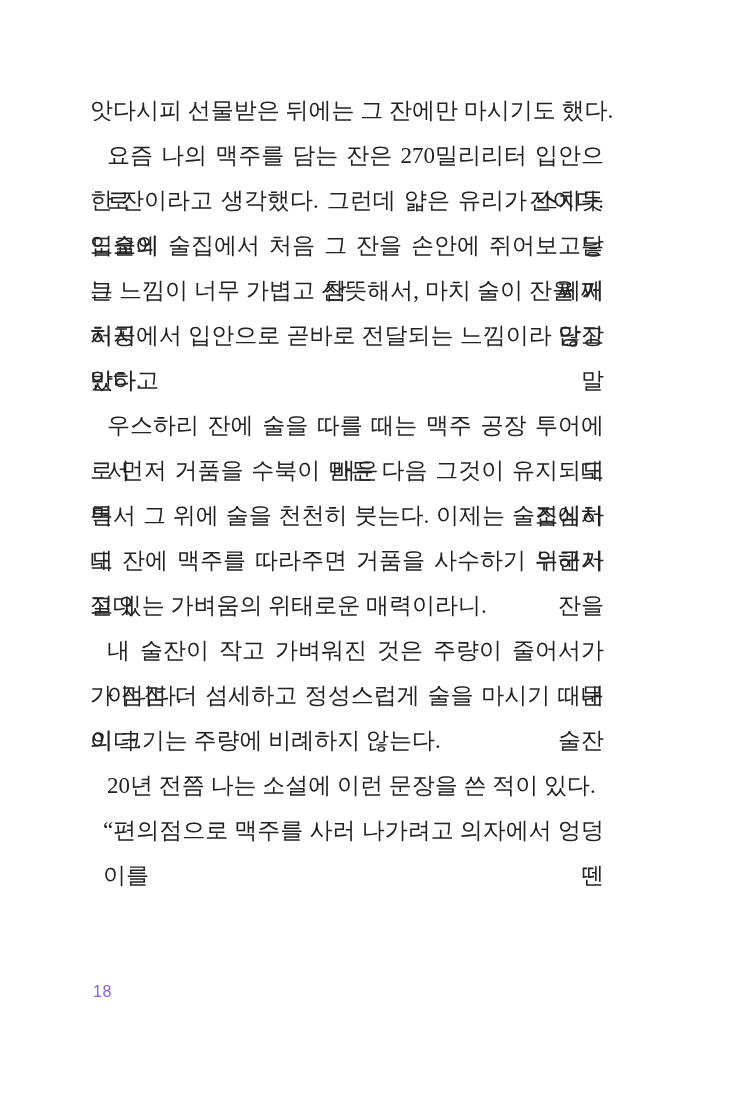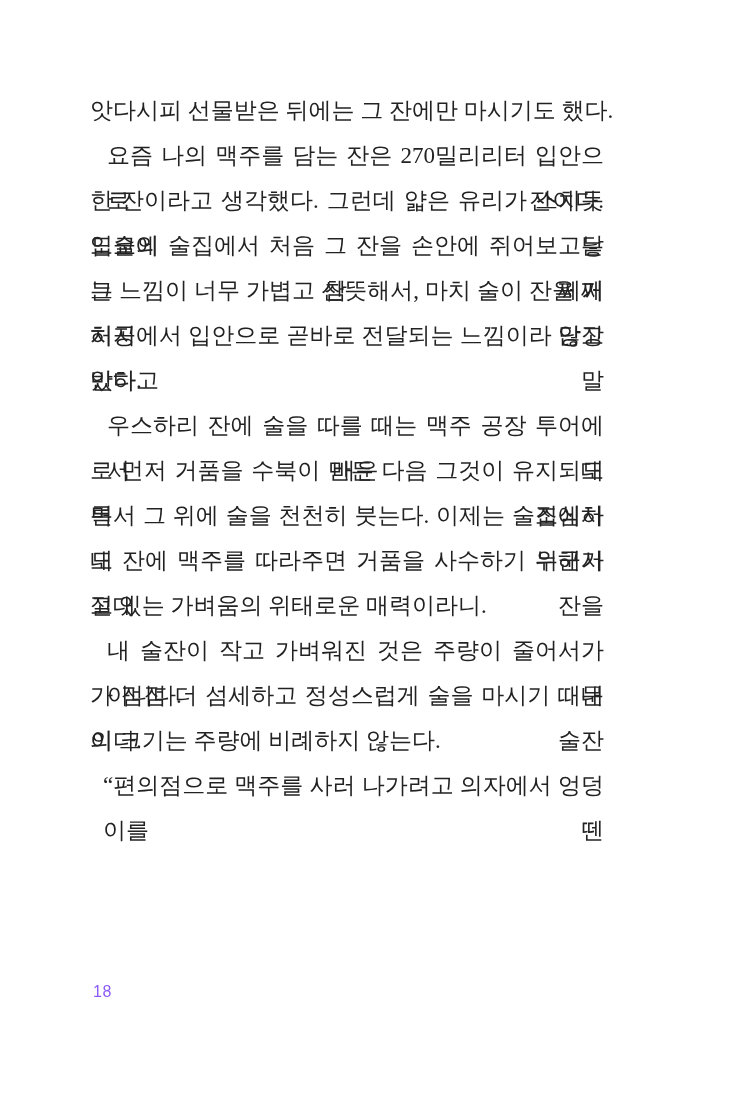--- a/index.html
+++ b/index.html
@@ -88,20 +88,23 @@
       <span class="line fill">내 잔에 맥주를 따라주면 거품을 사수하기 위해서 절대 잔을</span>
       <span class="line">고 있는 가벼움의 위태로운 매력이라니.</span>
     </p>
 
     <p class="para">
       <span class="line fill indent">내 술잔이 작고 가벼워진 것은 주량이 줄어서가 아니다. 내</span>
       <span class="line fill">가 점점 더 섬세하고 정성스럽게 술을 마시기 때문이다. 술잔</span>
       <span class="line">의 크기는 주량에 비례하지 않는다.</span>
     </p>
 
+    <p class="para">
+      <span class="line indent">20년 전쯤 나는 소설에 이런 문장을 쓴 적이 있다.</span>
+    </p>
 
     <p class="para">
       <span class="line fill quote-indent">“편의점으로 맥주를 사러 나가려고 의자에서 엉덩이를 뗀</span>
     </p>
 
   </main>
 
   <footer>
     <span class="page-number">18</span>
   </footer>

